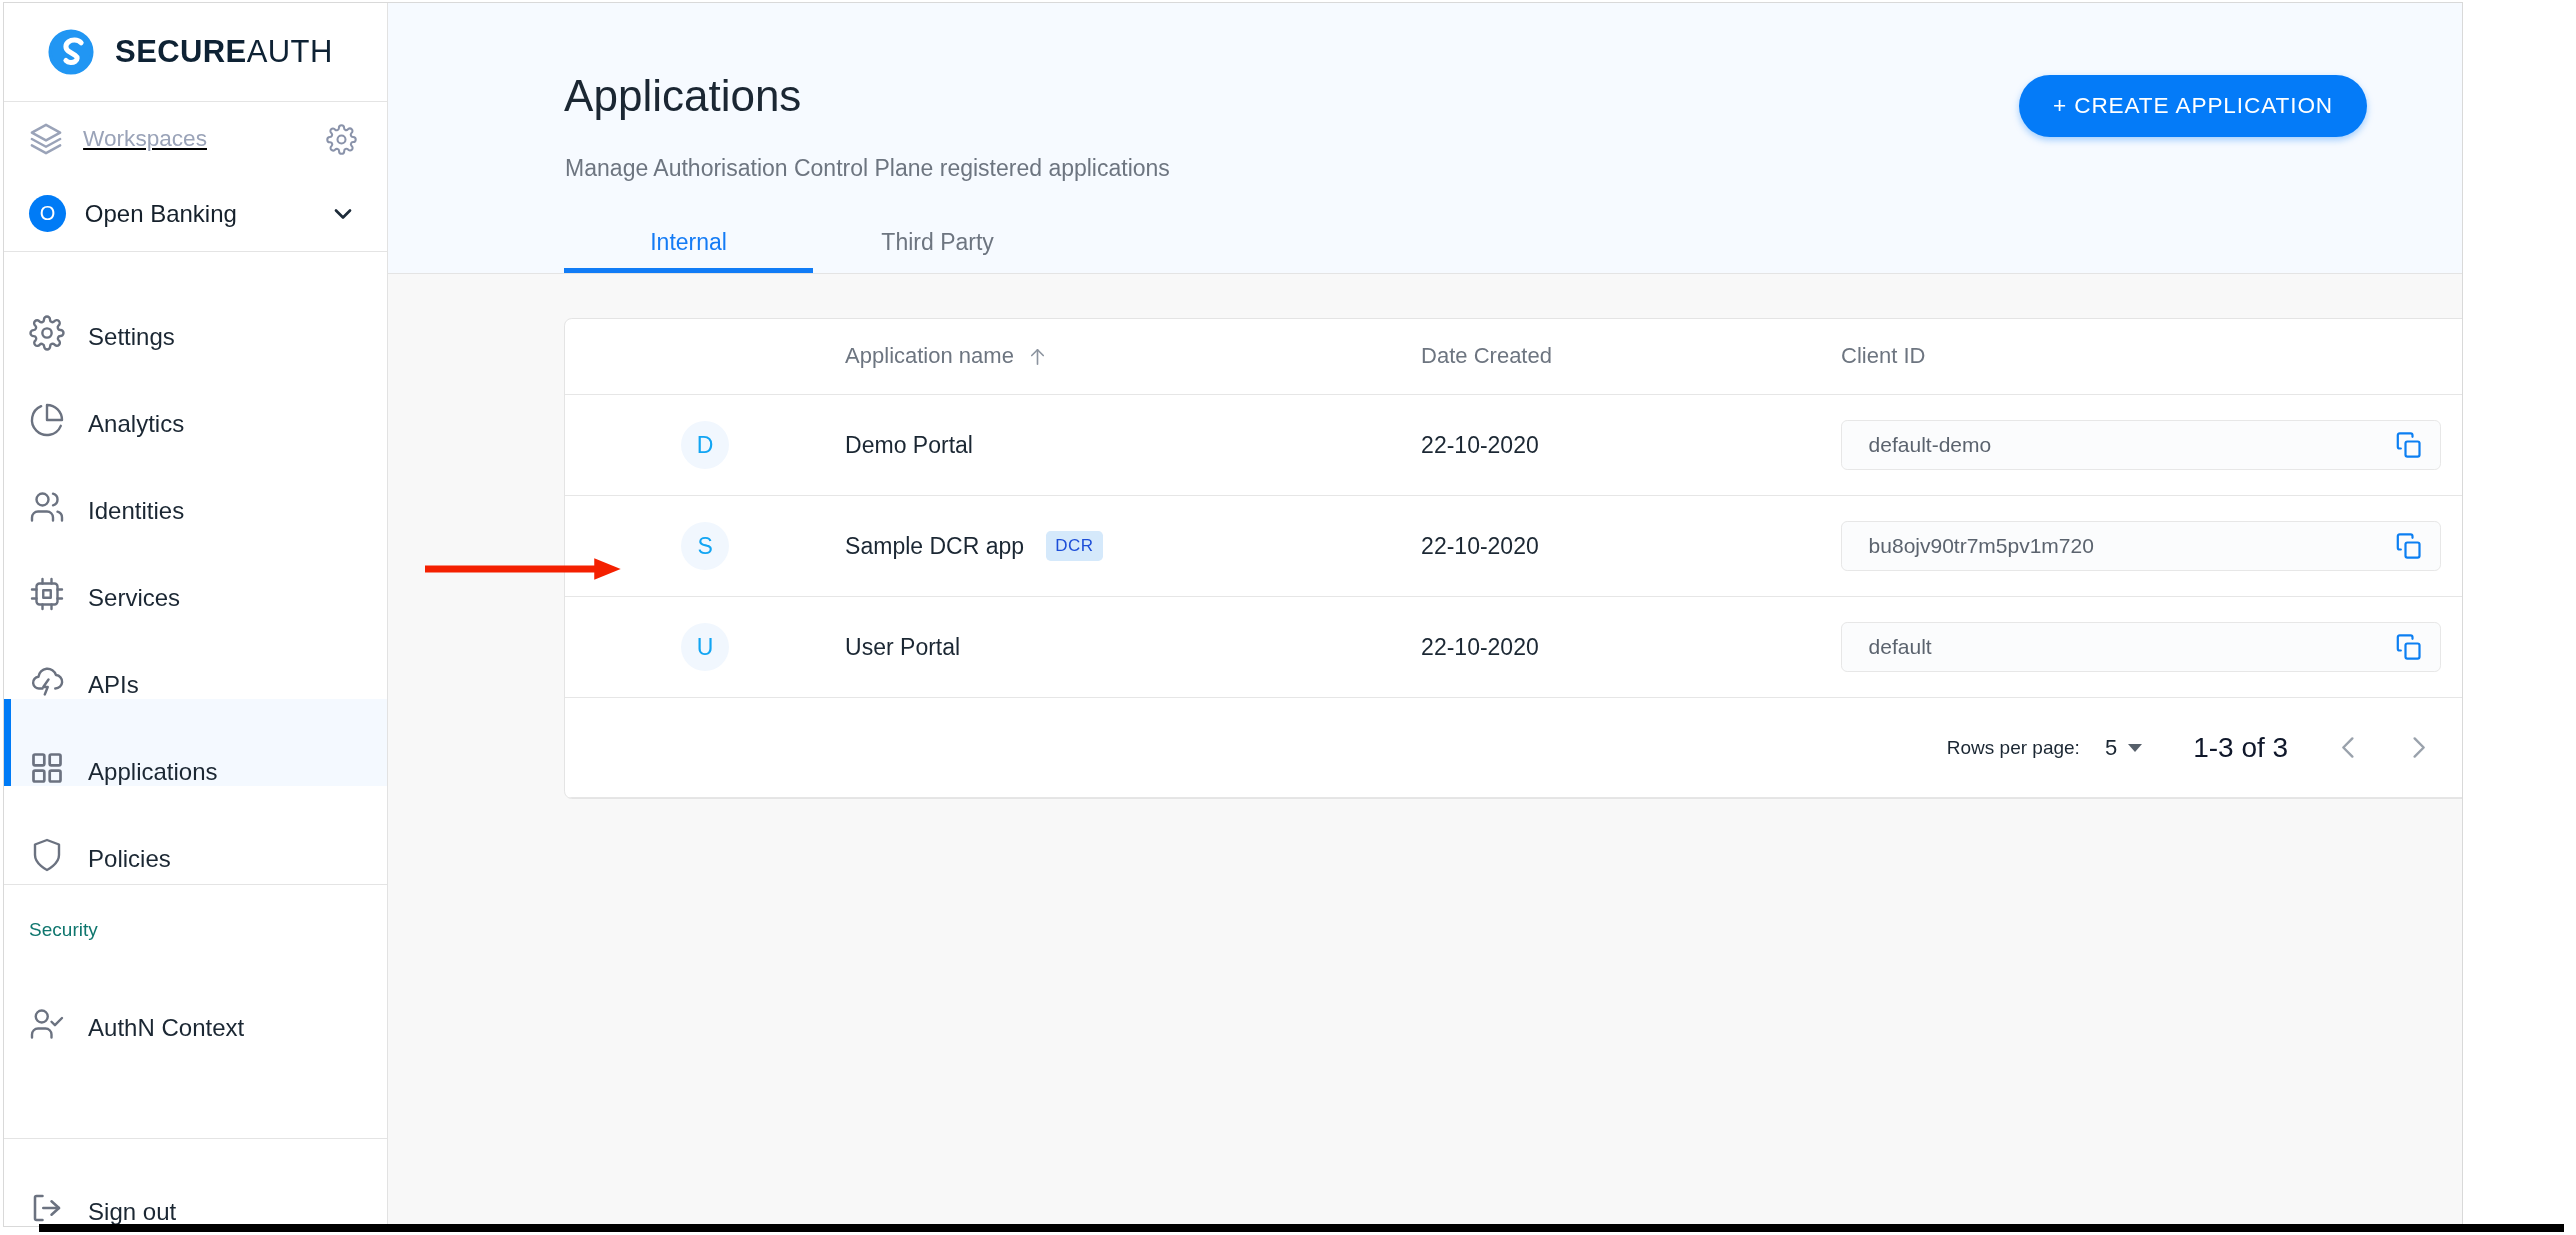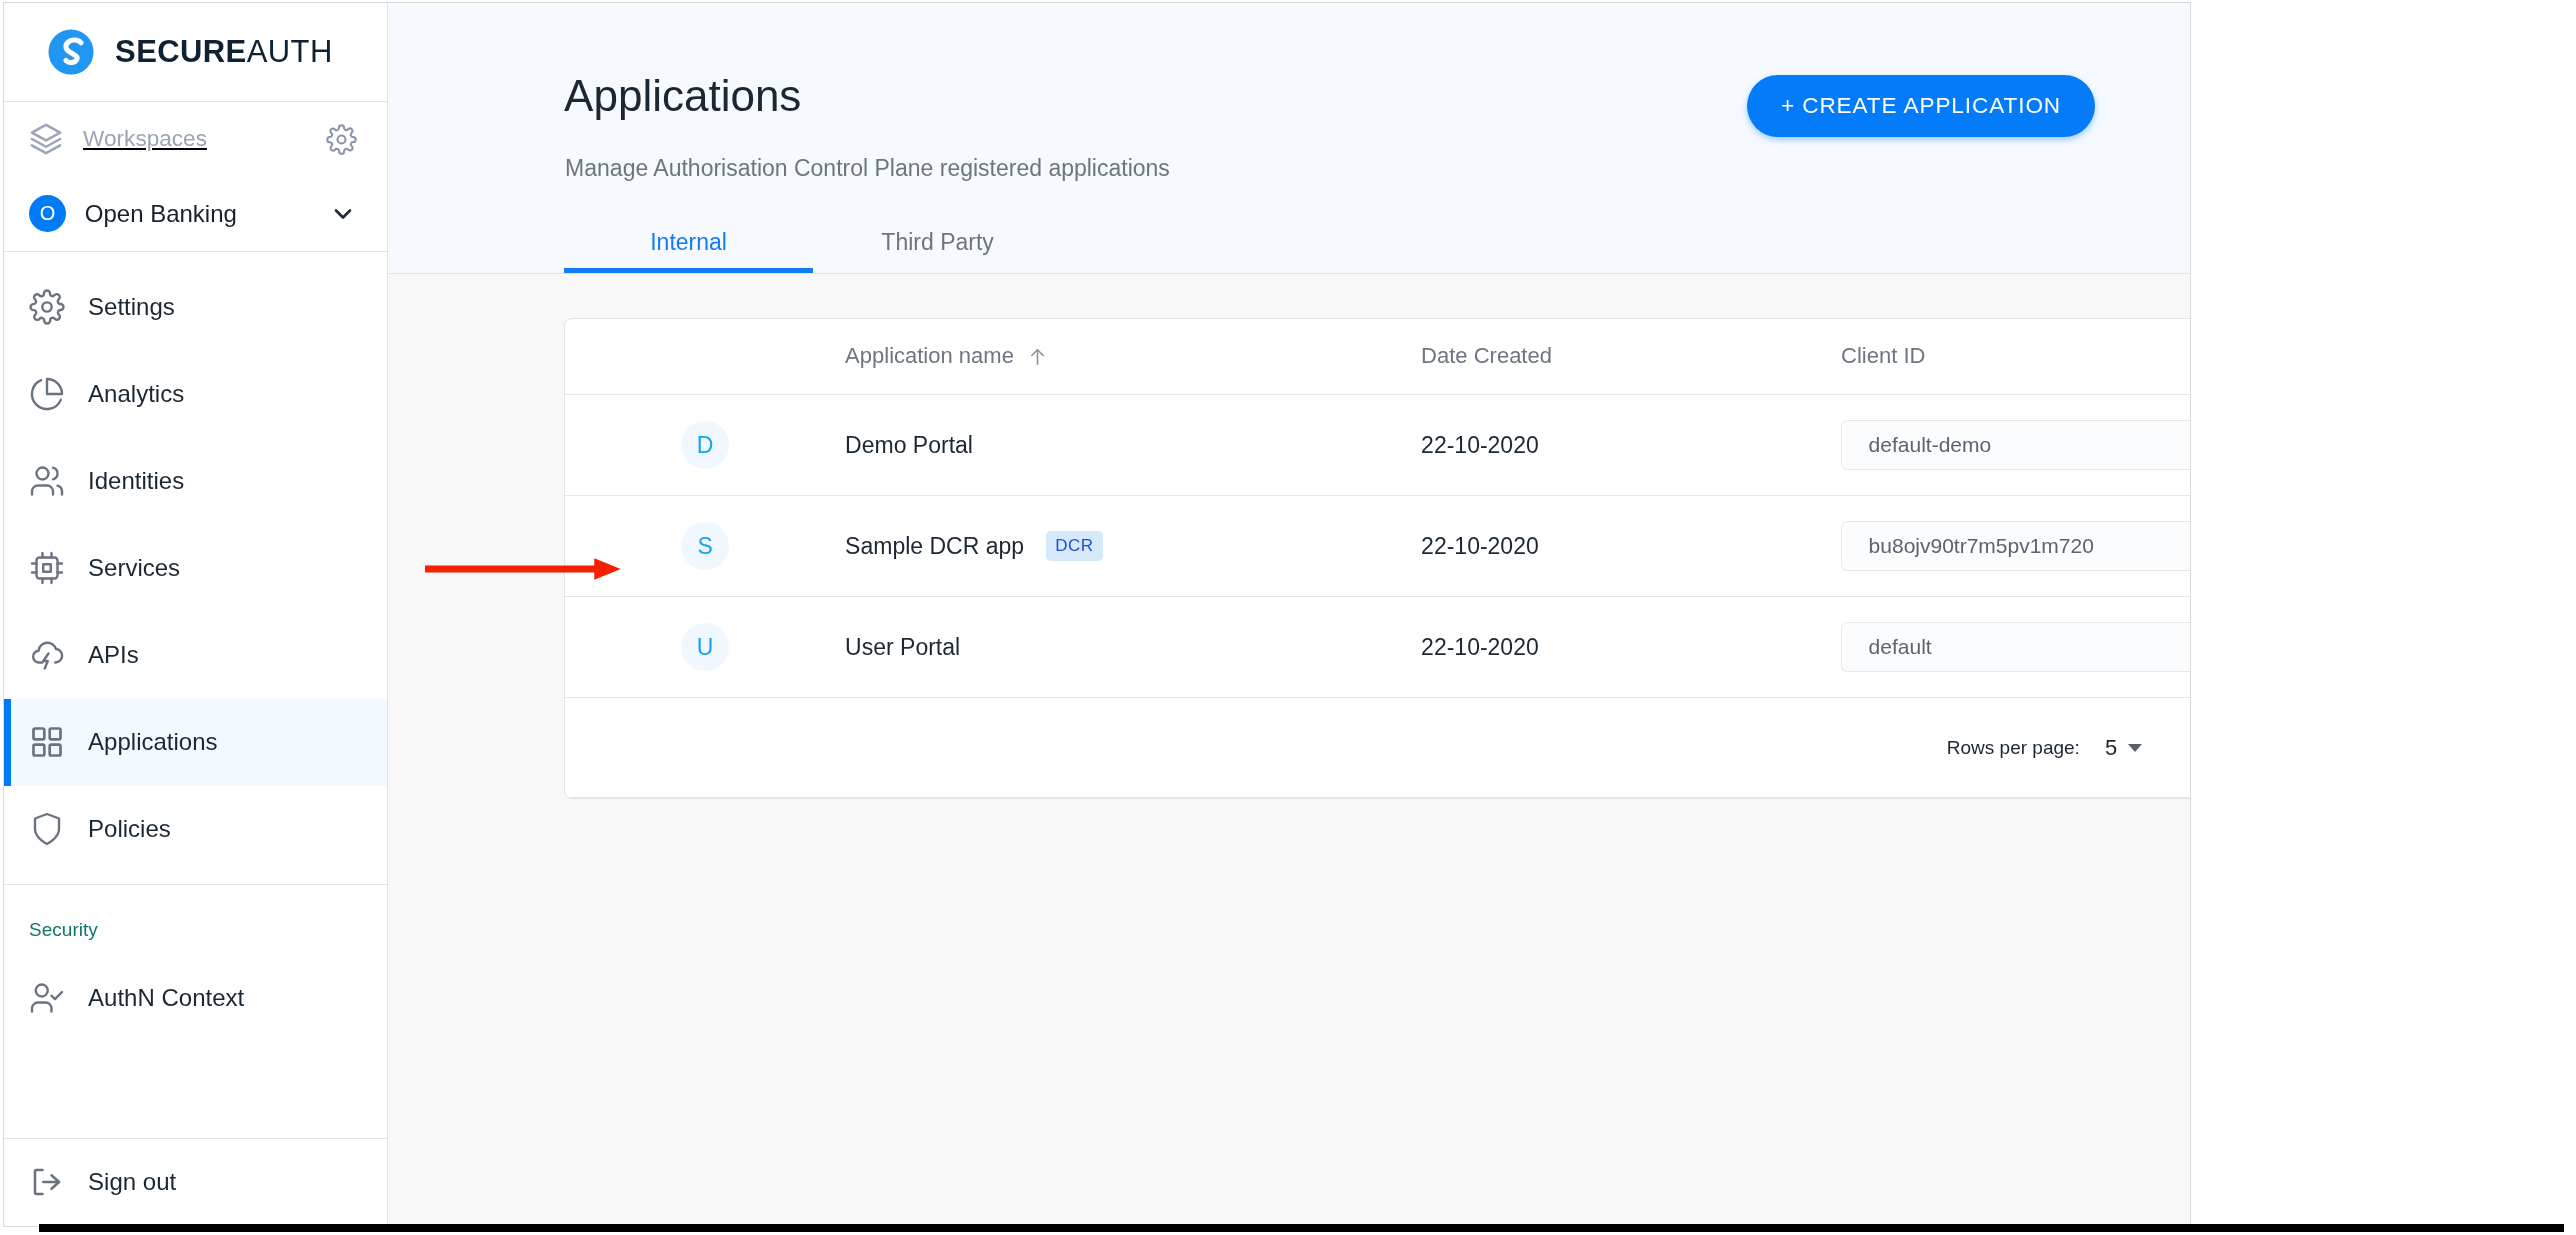--- a/index.html
+++ b/index.html
@@ -11,21 +11,21 @@
   }
   #root {
     position: relative;
     width: 2576px; height: 1235px;
     background: #ffffff;
   }
   
   .window {
     position: absolute;
     left: 3.1px; top: 1.6px;
-    width: 2188px; height: 1225px;
+    width: 2460px; height: 1225px;
     background: #ffffff;
     border: 0.8px solid #d9d9d9;
     display: flex;
     overflow: hidden;
   }
   .window-shadow {
     position: absolute;
     left: 39px; top: 1224px;
     width: 2525px; height: 7.8px;
     background: #000000;
@@ -98,21 +98,21 @@
     font-size: 24px;
     color: #15202b;
     flex: 1;
   }
   .chev { width: 28px; height: 28px; color:#1d2b39; flex: 0 0 28px;}
 
   .nav-group { padding-top: 12.4px; }
   .nav-item {
     height: 87px;
     display: flex;
-    align-items: center;
+    align-items: flex-end;
     padding-left: 25px;
     position: relative;
     cursor: pointer;
   }
   .nav-item .ic { width: 36px; height: 36px; color: #6b7280; flex: 0 0 36px;}
   .nav-item .lbl {
     margin-left: 23px;
     font-size: 24px;
     color: #1b2733;
   }

